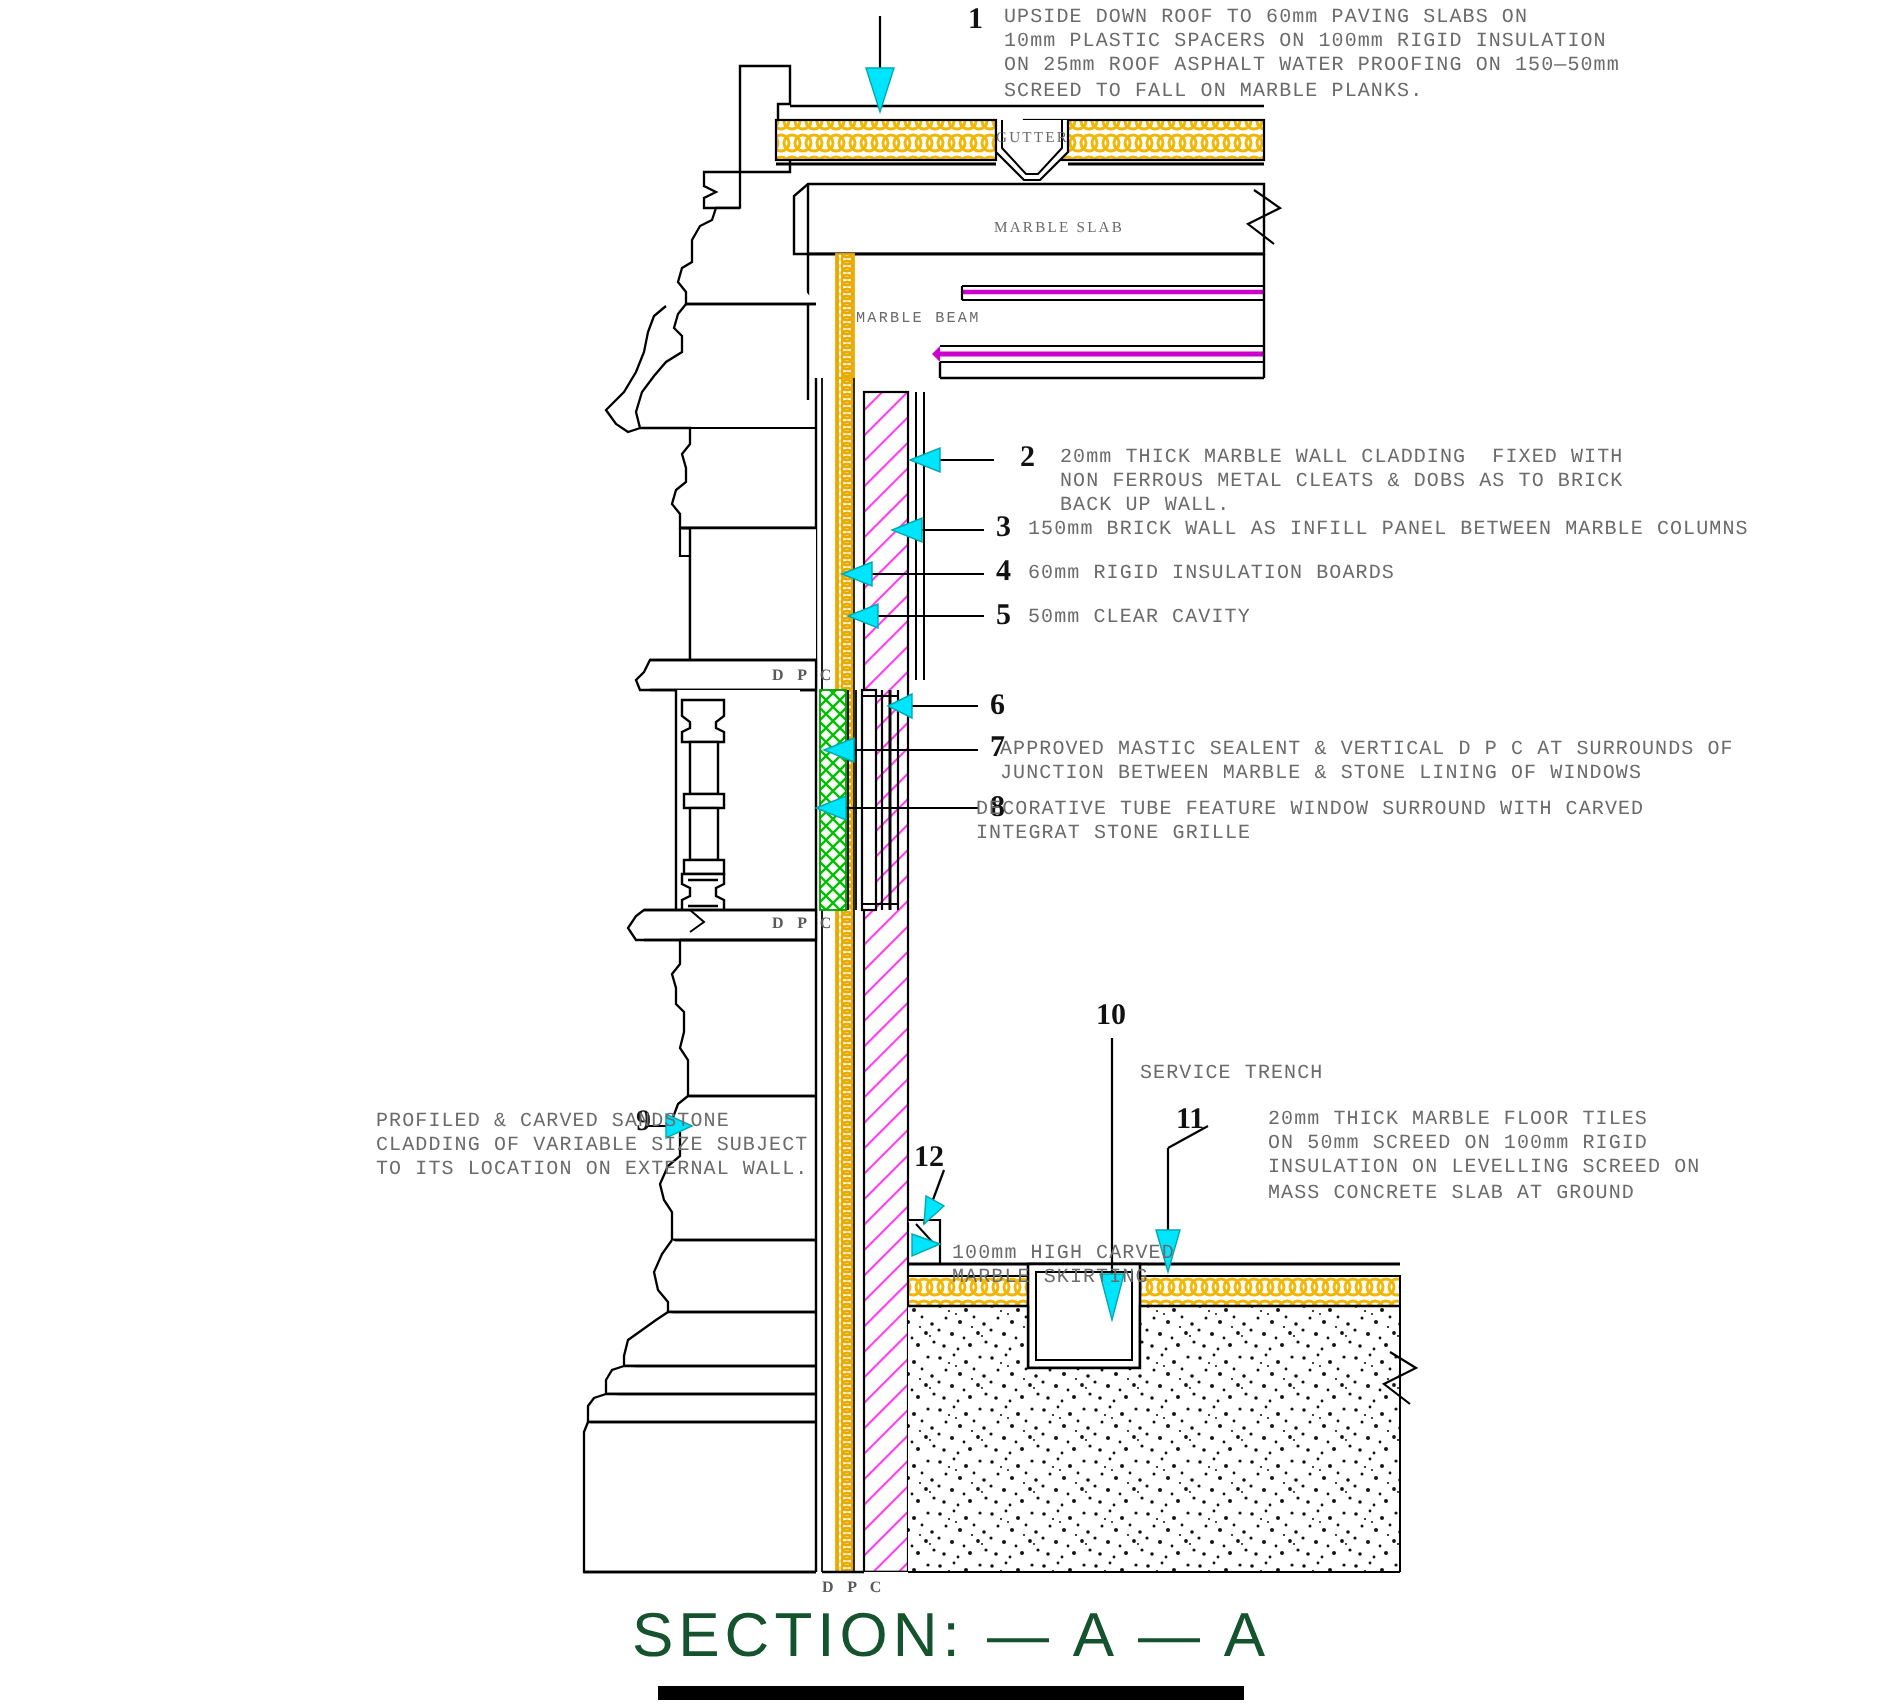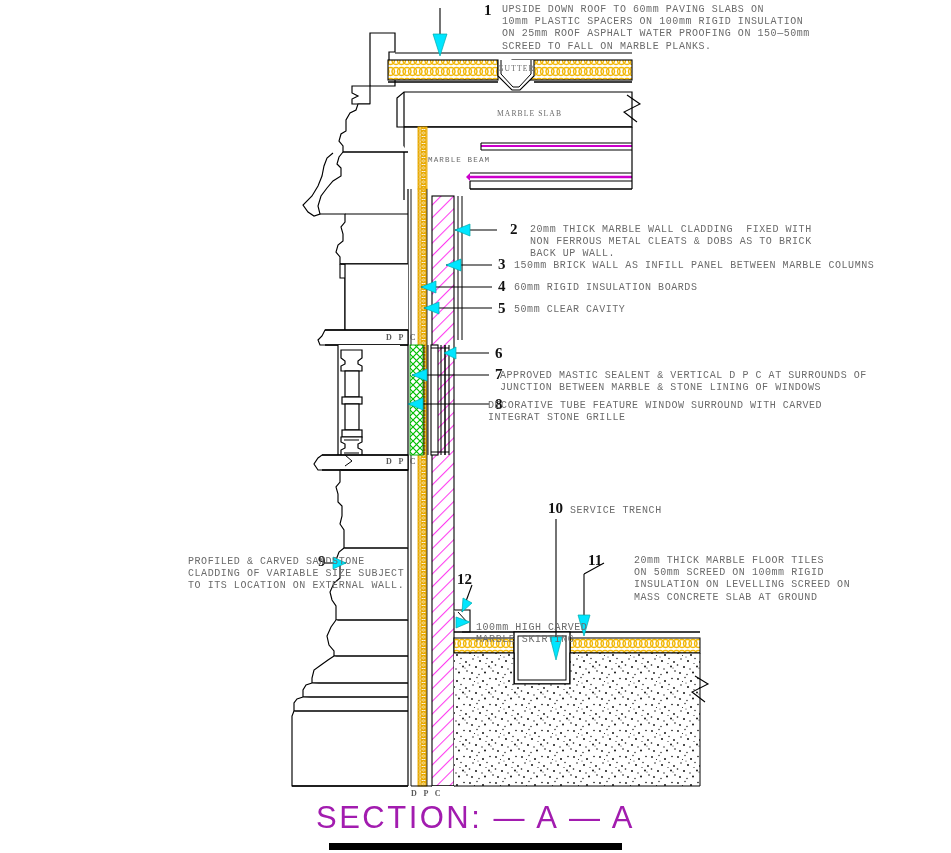--- a/index.html
+++ b/index.html
@@ -14,21 +14,21 @@
   .note{position:absolute;font-family:Liberation Mono, monospace;font-size:10px;
         letter-spacing:.55px;color:#6b6b6b;line-height:12.2px;white-space:pre;}
   .note-num{position:absolute;font-family:"Liberation Serif",serif;
         font-weight:bold;font-size:15px;color:#111;}
   .dwg-label{position:absolute;font-family:"Liberation Serif",serif;font-size:7.6px;
         letter-spacing:1.1px;color:#6b6b6b;white-space:pre;}
   .dpc{position:absolute;font-family:"Liberation Serif",serif;font-size:8px;
         font-weight:bold;letter-spacing:2.4px;color:#5a5a5a;white-space:pre;}
   #title-wrap{position:absolute;left:0;top:800px;width:951px;text-align:center;}
   #section-title{font-family:"Liberation Sans",sans-serif;font-size:31px;
-        letter-spacing:2.5px;color:#a21caf;font-weight:300;}
+        letter-spacing:2.5px;color:#14532d;font-weight:300;}
   #title-rule{width:293px;height:7px;background:#000;margin:7px auto 0 auto;}
 </style>
 </head>
 <body>
 
 <div id="stage">
 
 <svg width="951" height="853" viewBox="0 0 951 853">
   <defs>
 
@@ -302,21 +302,21 @@
 <div class="note" style="left:514px;top:260px;">150mm BRICK WALL AS INFILL PANEL BETWEEN MARBLE COLUMNS</div>
 <div class="note" style="left:514px;top:282px;">60mm RIGID INSULATION BOARDS</div>
 <div class="note" style="left:514px;top:304px;">50mm CLEAR CAVITY</div>
 <div class="note" style="left:500px;top:370px;">APPROVED MASTIC SEALENT &amp; VERTICAL D P C AT SURROUNDS OF
 JUNCTION BETWEEN MARBLE &amp; STONE LINING OF WINDOWS</div>
 <div class="note" style="left:488px;top:400px;">DECORATIVE TUBE FEATURE WINDOW SURROUND WITH CARVED
 INTEGRAT STONE GRILLE</div>
 <div class="note" style="left:188px;top:556px;">PROFILED &amp; CARVED SANDSTONE
 CLADDING OF VARIABLE SIZE SUBJECT
 TO ITS LOCATION ON EXTERNAL WALL.</div>
-<div class="note" style="left:570px;top:505px;">SERVICE TRENCH</div>
+<div class="note" style="left:570px;top:532px;">SERVICE TRENCH</div>
 <div class="note" style="left:634px;top:555px;">20mm THICK MARBLE FLOOR TILES
 ON 50mm SCREED ON 100mm RIGID
 INSULATION ON LEVELLING SCREED ON
 MASS CONCRETE SLAB AT GROUND</div>
 <div class="note" style="left:476px;top:574px;margin-top:48px;">100mm HIGH CARVED
 MARBLE SKIRTING</div>
 
 <div id="title-wrap">
   <div id="section-title">SECTION: — A — A</div>
   <div id="title-rule"></div>

